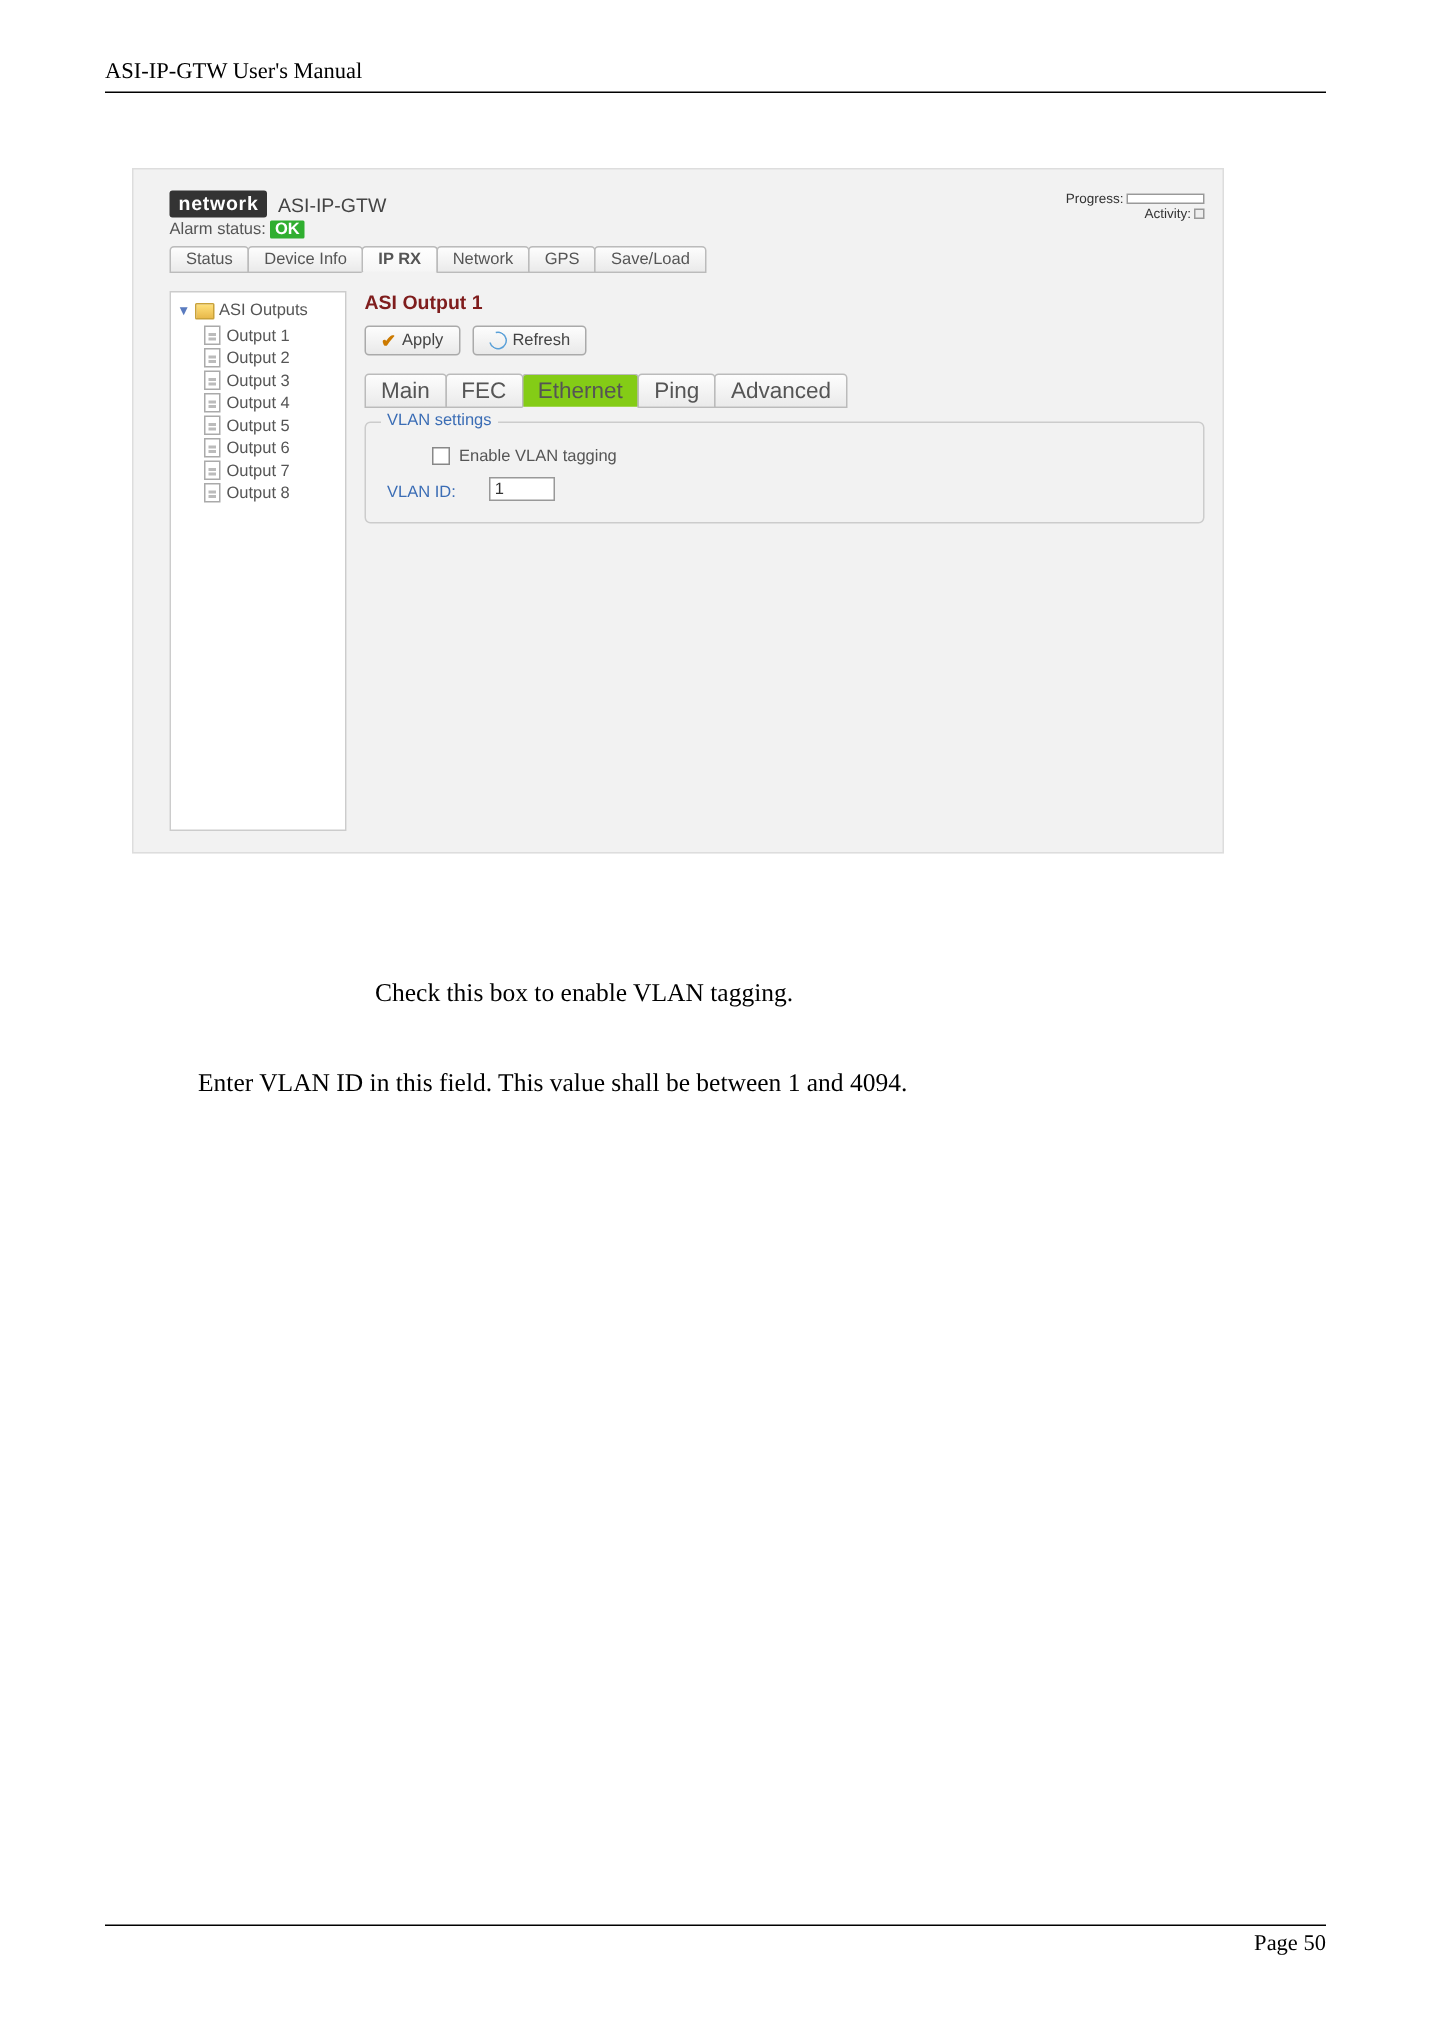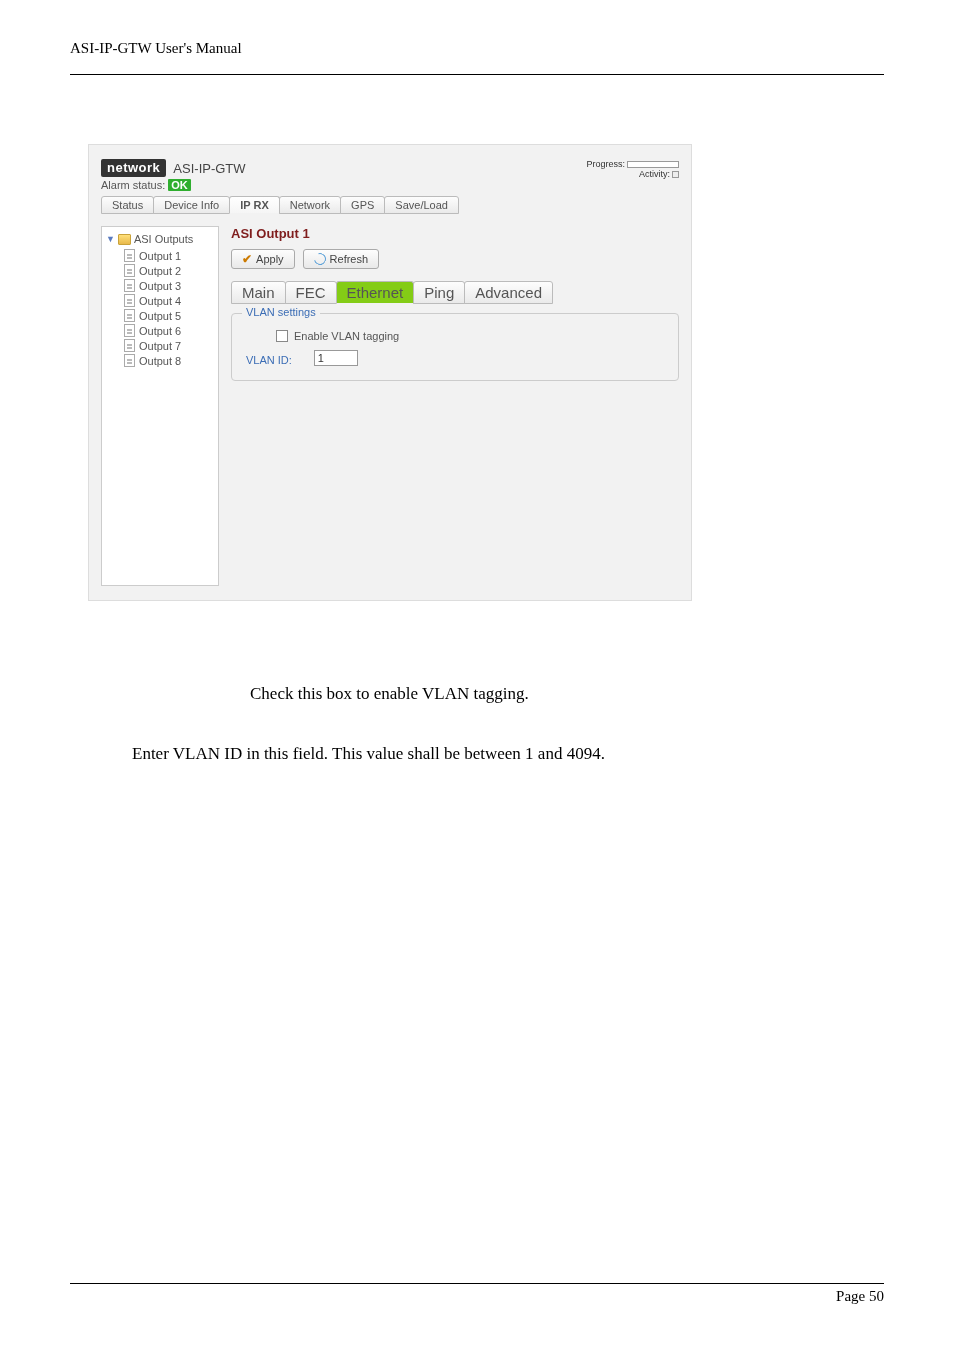--- a/index.html
+++ b/index.html
@@ -13,33 +13,33 @@
     color: #000;
   }
   .page {
     padding: 40px 70px 30px 70px;
     position: relative;
     height: 100%;
   }
   .doc-header {
     font-size: 15px;
     border-bottom: 1.5px solid #000;
-    padding-bottom: 17px;
-    margin-bottom: 69px;
+    padding-bottom: 4px;
+    margin-bottom: 50px;
   }
   .screenshot {
     background: #f2f2f2;
     border: 1px solid #ddd;
-    padding: 14px 12px 14px 12px;
+    padding: 14px 12px 14px 24px;
     font-family: Verdana, Arial, sans-serif;
     font-size: 11px;
     color: #555;
     margin: 0 0 80px 4px;
     position: relative;
-    width: 604px;
+    width: 728px;
     margin-left: 18px;
   }
   .ss-top {
     display: flex;
     align-items: flex-start;
     justify-content: space-between;
   }
   .logo-group { display: flex; align-items: center; gap: 7px; }
   .logo-box {
     background: #333;

